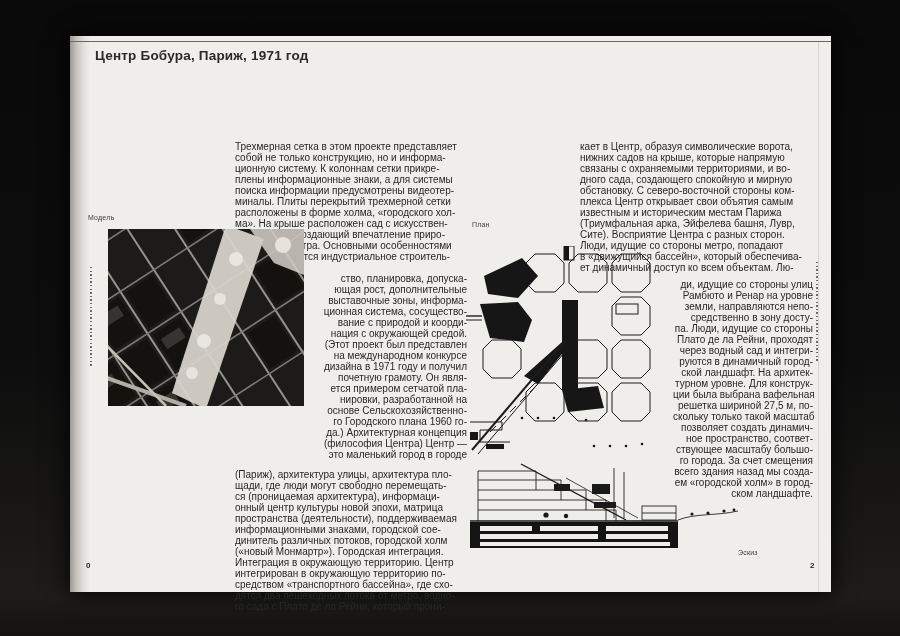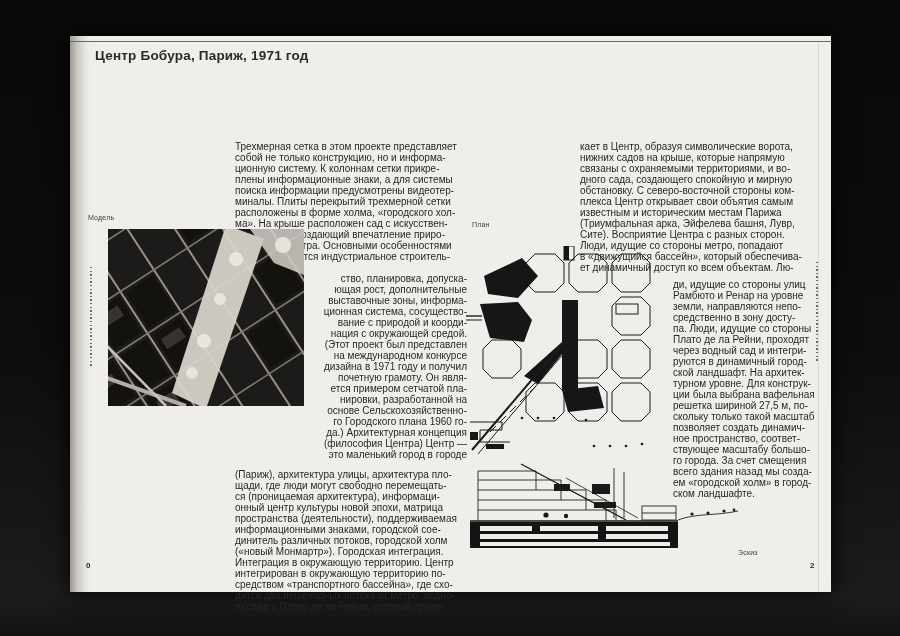--- a/index.html
+++ b/index.html
@@ -94,21 +94,21 @@
 онный центр культуры новой эпохи, матрица
 пространства (деятельности), поддерживаемая
 информационными знаками, городской сое-
 динитель различных потоков, городской холм
 («новый Монмартр»). Городская интеграция.
 Интеграция в окружающую территорию. Центр
 интегрирован в окружающую территорию по-
 средством «транспортного бассейна», где схо-
 дятся два пешеходных потока от метро, водно-
 го сада с Плато де ла Рейни, который прони-</div>
-  <div class="textseg" style="left:673px;top:231px;width:140px;">ди, идущие со стороны улиц
+  <div class="textseg" style="left:673px;top:231px;width:140px;text-align:right;">ди, идущие со стороны улиц
 Рамбюто и Ренар на уровне
 земли, направляются непо-
 средственно в зону досту-
 па. Люди, идущие со стороны
 Плато де ла Рейни, проходят
 через водный сад и интегри-
 руются в динамичный город-
 ской ландшафт. На архитек-
 турном уровне. Для конструк-
 ции была выбрана вафельная

